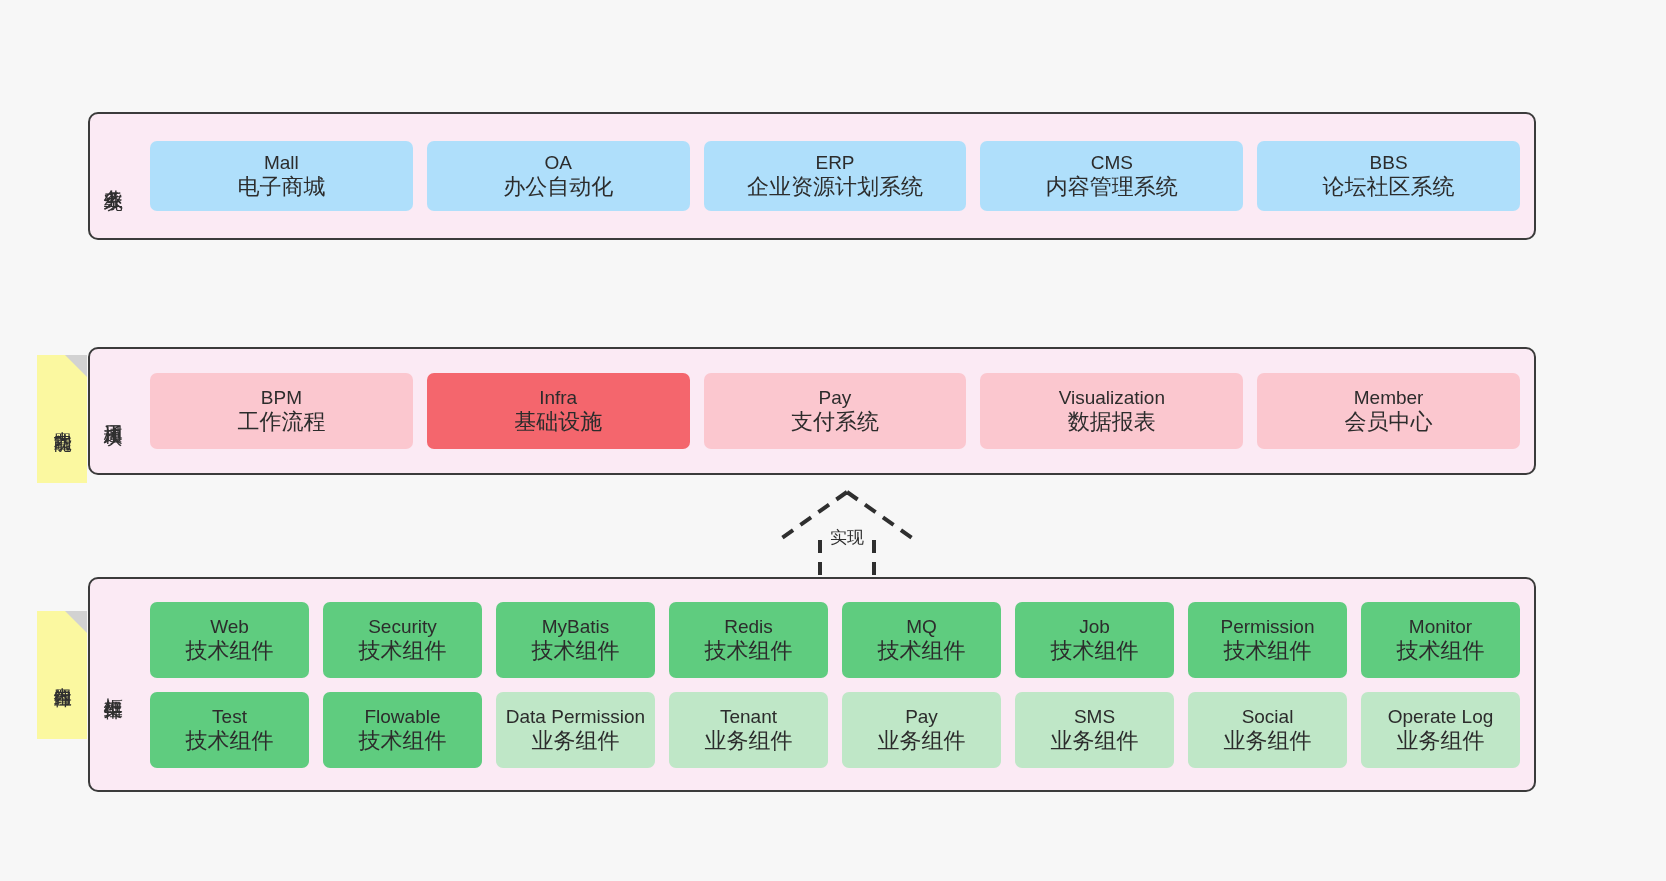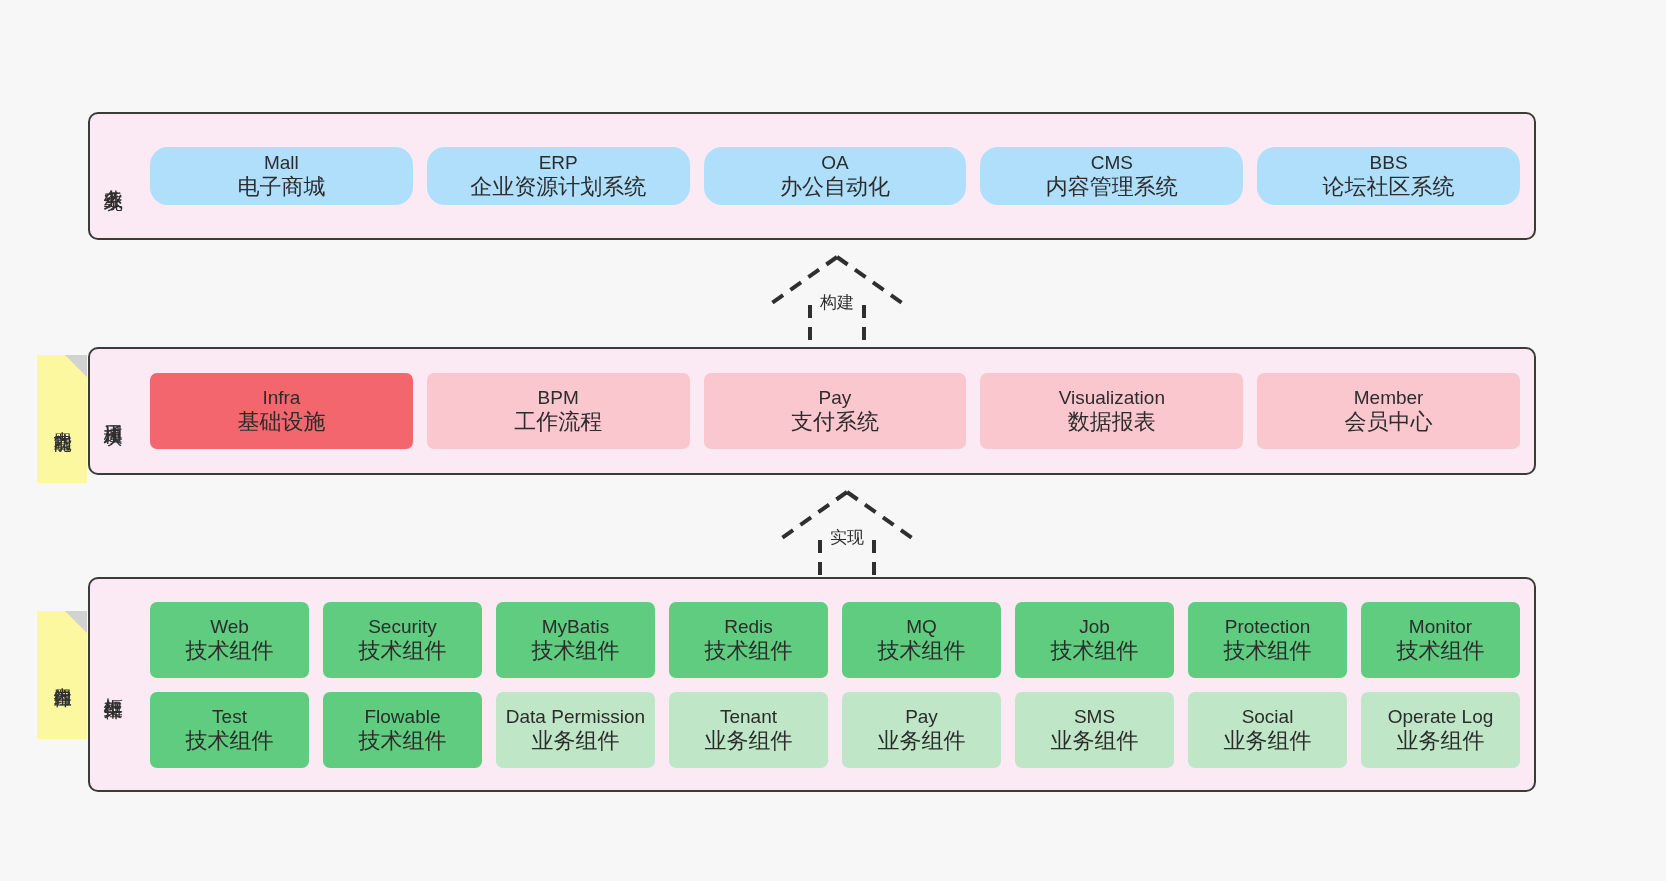--- a/index.html
+++ b/index.html
@@ -96,21 +96,21 @@
   .c-red        { background: #f4666d; }
   .c-pink       { background: #fbc7cf; }
   .c-green      { background: #5fcc7f; }
   .c-greenlight { background: #bfe7c7; }
 
   
   #layer-business { left: 88px;  top: 112px; width: 1448px; height: 128px; }
   #layer-common   { left: 88px;  top: 347px; width: 1448px; height: 128px; }
   #layer-frame    { left: 88px;  top: 577px; width: 1448px; height: 215px; }
 
-  #layer-business .card { height: 58px; border-radius: 18px; }
+  #layer-business .card { height: 70px; }
   #layer-common   .card { height: 76px; }
   #layer-frame    .card { height: 76px; }
 
   
   .note {
     position: absolute;
     width: 50px;
     background: #fbf8a0;
     color: #2f2f2f;
     font-size: 18px;
@@ -167,57 +167,51 @@
 
   <div class="layer" id="layer-business">
     <div class="layer-title">业务系统</div>
     <div class="layer-body">
       <div class="row">
         <div class="card c-blue">
           <span class="en">Mall</span>
           <span class="cn">电子商城</span>
         </div>
         <div class="card c-blue">
+          <span class="en">OA</span>
+          <span class="cn">办公自动化</span>
+        </div>
+        <div class="card c-blue">
           <span class="en">ERP</span>
           <span class="cn">企业资源计划系统</span>
-        </div>
-        <div class="card c-blue">
-          <span class="en">OA</span>
-          <span class="cn">办公自动化</span>
         </div>
         <div class="card c-blue">
           <span class="en">CMS</span>
           <span class="cn">内容管理系统</span>
         </div>
         <div class="card c-blue">
           <span class="en">BBS</span>
           <span class="cn">论坛社区系统</span>
         </div>
       </div>
     </div>
   </div>
 
-  <div class="uml-arrow" id="arrow-build">
-    <svg width="150" height="100" viewBox="0 0 150 100" aria-hidden="true">
-      <path d="M75 4 L143 52 M75 4 L7 52 M48 52 L48 96 M102 52 L102 96 M48 96 L102 96" fill="none" stroke="#2f2f2f" stroke-width="4" stroke-dasharray="13 9" stroke-linecap="butt"></path>
-    </svg>
-    <span class="lbl">构建</span>
-  </div>
 
   <div class="layer" id="layer-common">
     <div class="layer-title">通用模块</div>
     <div class="layer-body">
       <div class="row">
+        <div class="card c-pink">
+          <span class="en">BPM</span>
+          <span class="cn">工作流程</span>
+        </div>
         <div class="card c-red">
           <span class="en">Infra</span>
           <span class="cn">基础设施</span>
-        </div>
-        <div class="card c-pink">
-          <span class="en">BPM</span>
-          <span class="cn">工作流程</span>
         </div>
         <div class="card c-pink">
           <span class="en">Pay</span>
           <span class="cn">支付系统</span>
         </div>
         <div class="card c-pink">
           <span class="en">Visualization</span>
           <span class="cn">数据报表</span>
         </div>
         <div class="card c-pink">
@@ -258,21 +252,21 @@
         </div>
         <div class="card c-green">
           <span class="en">MQ</span>
           <span class="cn">技术组件</span>
         </div>
         <div class="card c-green">
           <span class="en">Job</span>
           <span class="cn">技术组件</span>
         </div>
         <div class="card c-green">
-          <span class="en">Protection</span>
+          <span class="en">Permission</span>
           <span class="cn">技术组件</span>
         </div>
         <div class="card c-green">
           <span class="en">Monitor</span>
           <span class="cn">技术组件</span>
         </div>
       </div>
 
       <div class="row">
         <div class="card c-green">

